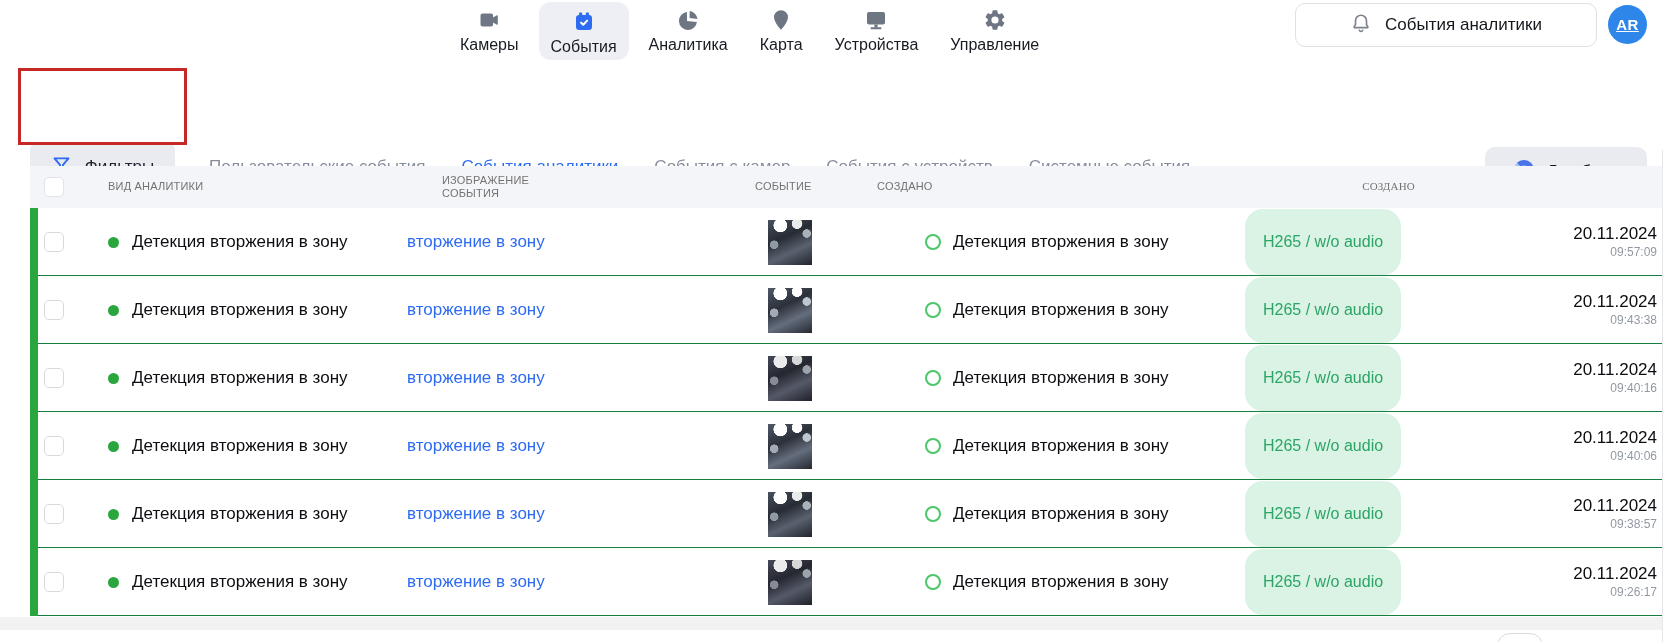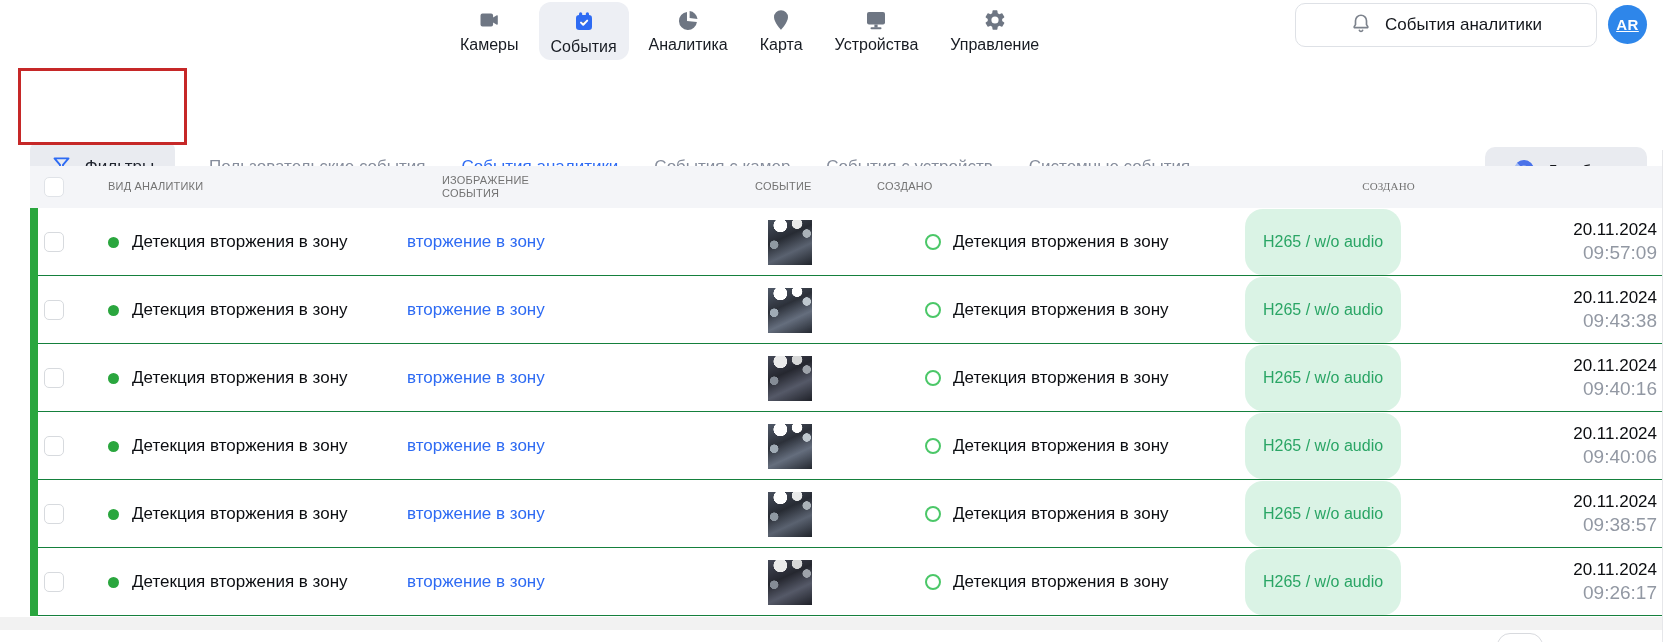--- a/index.html
+++ b/index.html
@@ -60,21 +60,21 @@
       radial-gradient(circle at 88% 30%, #aab2b8 0 8%, rgba(255,255,255,0) 9%),
       radial-gradient(circle at 14% 55%, #8f99a2 0 9%, rgba(255,255,255,0) 10%),
       linear-gradient(155deg,#48505e 0%,#272b33 38%,#5a6270 66%,#20242b 100%);}
   .trow:nth-child(2n) .thumb{filter:brightness(1.12);}
   .trow:nth-child(3n) .thumb{filter:brightness(.92) hue-rotate(10deg);}
   .cell-event{display:flex;align-items:center;gap:12px;padding-left:50px;}
   .ring{width:12px;height:12px;border:2.5px solid var(--ring_green);border-radius:50%;background:#fff;flex:none;box-sizing:content-box;}
   .badge{display:inline-block;padding:24px 18px;border-radius:18px;background:var(--badge_bg);color:var(--badge_text);font-size:16px;white-space:nowrap;}
   .cell-created{text-align:right;padding-right:5px;line-height:1.3;}
   .d-date{color:#0b0d10;font-size:17px;}
-  .d-time{color:#9298a3;font-size:19px;}
+  .d-time{color:#9298a3;font-size:12px;}
   
   .v-divider{position:absolute;left:1662px;top:150px;height:492px;width:1px;background:#e6e7ea;}
   .hscroll{position:absolute;left:0;top:617px;width:1662px;height:13px;background:#f2f2f2;}
   .page-btn{position:absolute;left:1497px;top:633px;width:44px;height:26px;border:1px solid #d8dade;border-radius:13px;background:#fff;}
 </style>
 </head>
 <body>
 
 <div class="topbar">
   <div class="nav">

